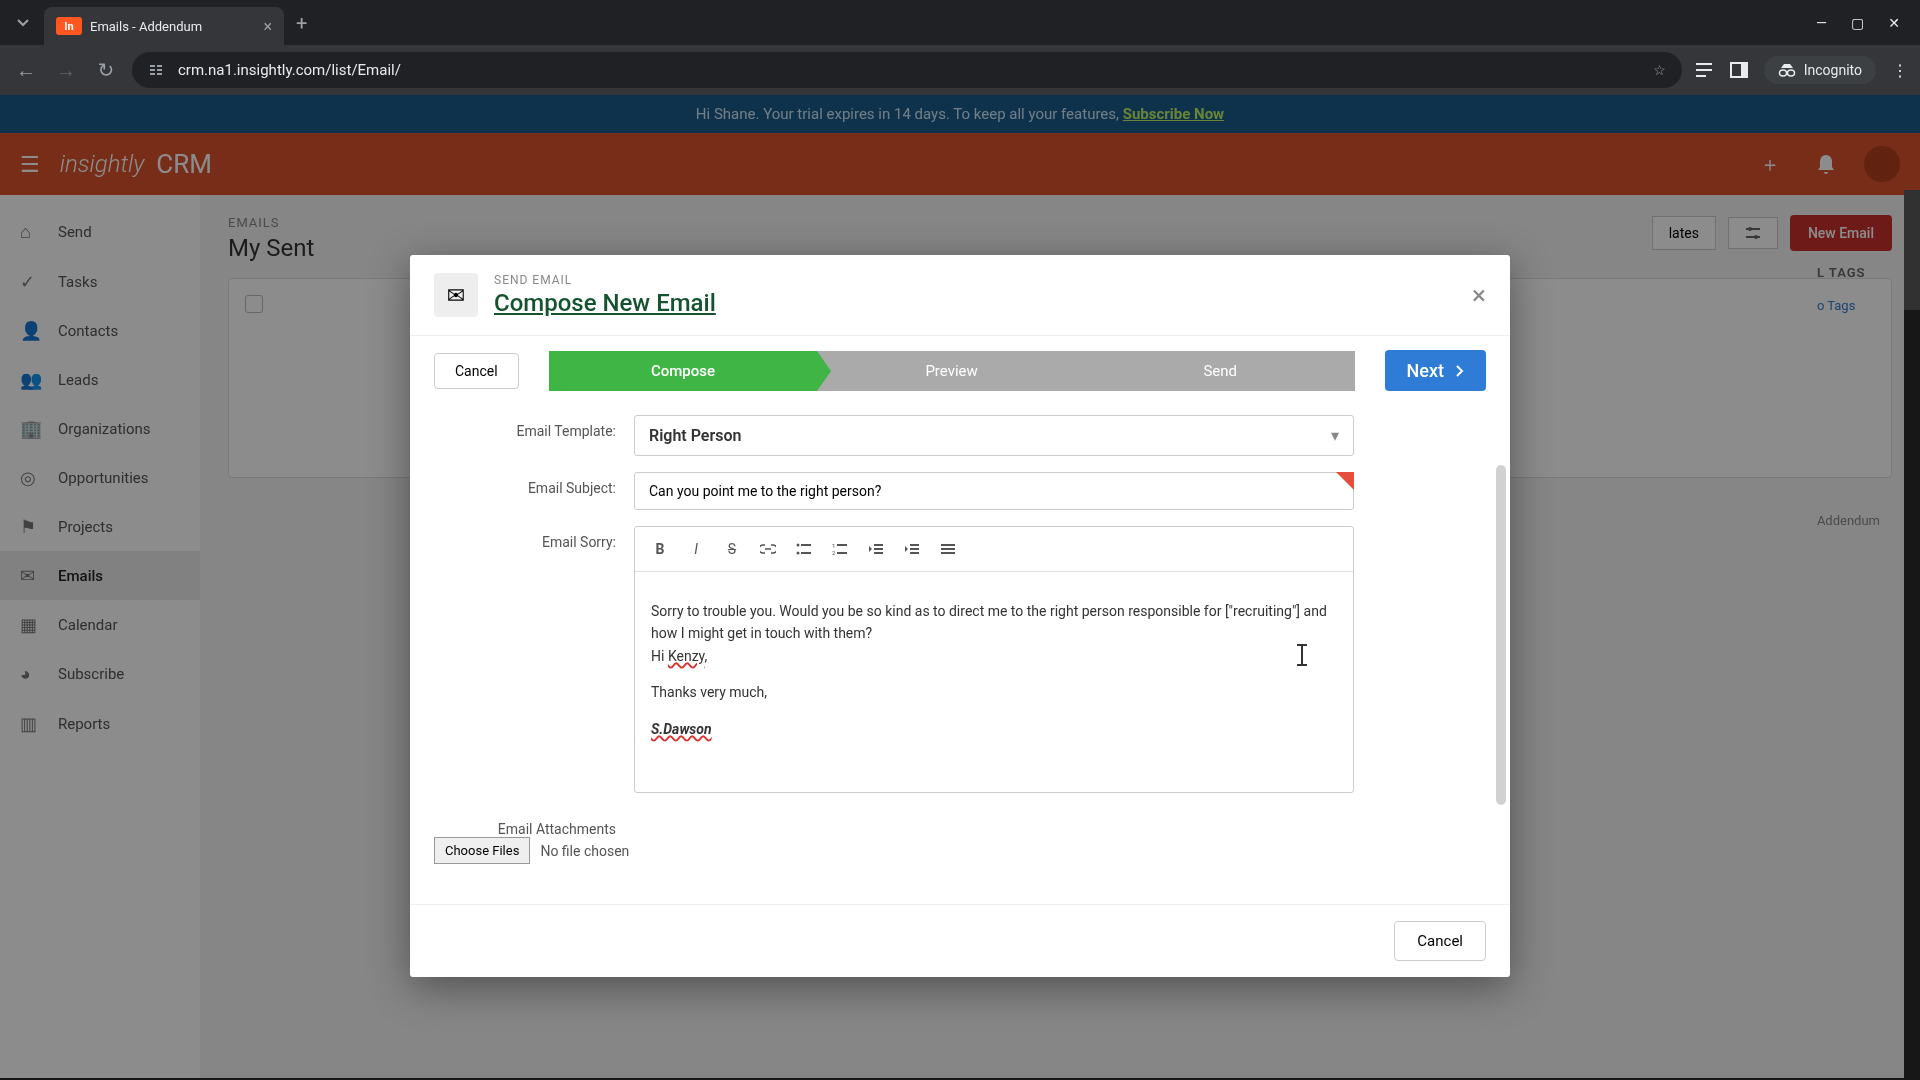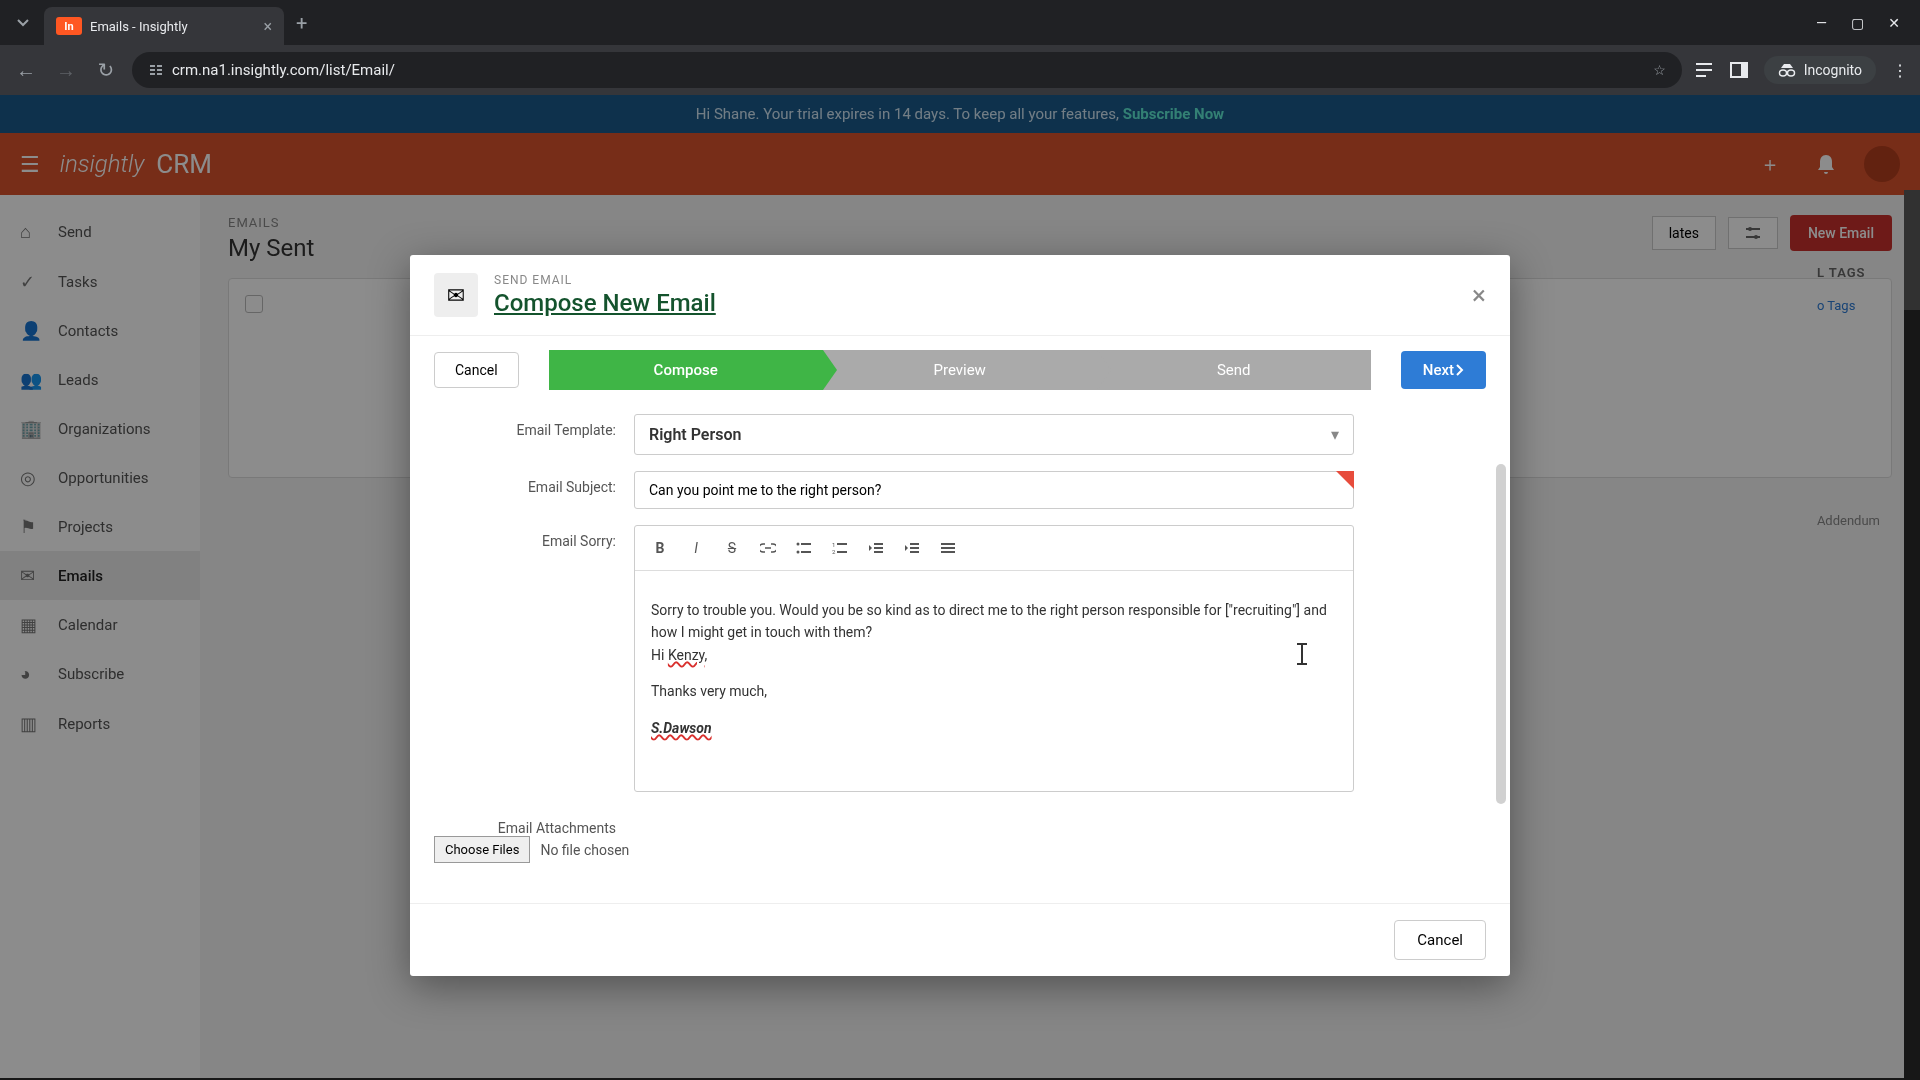--- a/index.html
+++ b/index.html
@@ -12,32 +12,32 @@
 .tab-favicon { width: 26px; height: 18px; background: #ff5722; border-radius: 3px; margin-right: 8px; display: flex; align-items: center; justify-content: center; color: white; font-size: 11px; font-weight: bold; }
 .tab-title { color: #e8eaed; font-size: 13px; flex: 1; }
 .tab-close { color: #9aa0a6; font-size: 16px; cursor: pointer; margin-left: 8px; }
 .new-tab { color: #9aa0a6; font-size: 20px; margin-left: 12px; cursor: pointer; }
 .window-controls { margin-left: auto; display: flex; gap: 24px; color: #e8eaed; padding-right: 12px; }
 .window-controls span { cursor: pointer; font-size: 14px; }
 
 .addr-bar { background: #35363a; height: 50px; display: flex; align-items: center; padding: 0 12px; gap: 12px; }
 .nav-btn { color: #9aa0a6; font-size: 20px; cursor: pointer; width: 28px; text-align: center; }
 .nav-btn.disabled { opacity: 0.4; }
-.url-area { flex: 1; background: #202124; border-radius: 20px; height: 36px; display: flex; align-items: center; padding: 0 16px; gap: 8px; }
+.url-area { flex: 1; background: #202124; border-radius: 20px; height: 36px; display: flex; align-items: center; padding: 0 16px; gap: 14px; }
 .url-icon { color: #9aa0a6; font-size: 14px; }
 .url-text { color: #e8eaed; font-size: 15px; flex: 1; }
 .addr-right { display: flex; align-items: center; gap: 16px; color: #e8eaed; }
 .incognito-badge { background: #3c4043; border-radius: 16px; padding: 6px 14px; display: flex; align-items: center; gap: 8px; font-size: 14px; }
 
 
 .app { position: relative; height: calc(100% - 95px); }
 .overlay-dim { position: absolute; inset: 0; background: rgba(0,0,0,0.45); z-index: 5; }
 
 .trial-banner { background: #1a5a8a; color: #cfe4f3; text-align: center; padding: 10px; font-size: 15px; }
-.trial-banner .sub-link { color: #5eead4; font-weight: bold; }
+.trial-banner .sub-link { color: #bef264; font-weight: bold; text-decoration: underline; }
 
 .app-header { background: #d9532d; height: 62px; display: flex; align-items: center; padding: 0 20px; }
 .hamburger { color: #fff; font-size: 22px; margin-right: 20px; cursor: pointer; }
 .logo { color: #fff; font-size: 24px; font-weight: 300; font-style: italic; margin-right: 12px; }
 .crm-label { color: #fff; font-size: 26px; font-weight: 400; }
 .header-right { margin-left: auto; display: flex; align-items: center; gap: 20px; color: #fff; }
 .header-icon { width: 36px; height: 36px; display: flex; align-items: center; justify-content: center; font-size: 20px; cursor: pointer; }
 .avatar { width: 36px; height: 36px; background: #b33e1e; border-radius: 50%; }
 
 .main-layout { display: flex; height: calc(100% - 102px); background: #f4f4f4; }
@@ -67,21 +67,21 @@
 .modal-close { margin-left: auto; font-size: 26px; color: #888; cursor: pointer; background: none; border: none; }
 
 .modal-toolbar { display: flex; align-items: center; padding: 14px 24px; gap: 14px; }
 .btn-cancel-top { background: #fff; border: 1px solid #ccc; padding: 9px 20px; border-radius: 4px; font-size: 14px; cursor: pointer; }
 .steps { display: flex; flex: 1; margin: 0 16px; height: 40px; }
 .step { flex: 1; display: flex; align-items: center; justify-content: center; color: #fff; font-size: 15px; position: relative; background: #aaa; }
 .step.active { background: #3fb546; font-weight: 500; }
 .step::after { content: ''; position: absolute; right: -14px; top: 0; border-left: 14px solid #aaa; border-top: 20px solid transparent; border-bottom: 20px solid transparent; z-index: 1; }
 .step.active::after { border-left-color: #3fb546; }
 .step:last-child::after { display: none; }
-.btn-next { background: #2e7cd6; color: #fff; border: none; padding: 10px 22px; border-radius: 4px; font-size: 15px; font-weight: 500; cursor: pointer; display: flex; align-items: center; gap: 2px; }
+.btn-next { background: #2e7cd6; color: #fff; border: none; padding: 10px 22px; border-radius: 4px; font-size: 18px; font-weight: 500; cursor: pointer; display: flex; align-items: center; gap: 12px; }
 
 .modal-body { padding: 10px 24px 24px; max-height: 560px; overflow-y: auto; position: relative; }
 .form-row { display: flex; align-items: flex-start; margin-bottom: 16px; }
 .form-label { width: 200px; text-align: right; padding-right: 18px; color: #555; font-size: 14px; padding-top: 8px; }
 .form-control { flex: 1; max-width: 720px; }
 .select-box { border: 1px solid #ccc; border-radius: 3px; padding: 10px 14px; display: flex; align-items: center; background: #fff; }
 .select-box .val { font-weight: 600; color: #333; flex: 1; }
 .select-caret { color: #888; }
 .input-box { border: 1px solid #ccc; border-radius: 3px; padding: 10px 14px; width: 100%; font-size: 14px; position: relative; }
 .req-corner { position: absolute; top: 0; right: 0; width: 0; height: 0; border-top: 18px solid #e74c3c; border-left: 18px solid transparent; }
@@ -117,21 +117,21 @@
 <body>
 
 <div class="browser-chrome">
   <div class="tab-dropdown">
     <svg width="12" height="8" viewBox="0 0 12 8">
         <path d="M1 1l5 5 5-5" stroke="#9aa0a6" stroke-width="2" fill="none"></path>
       </svg>
   </div>
   <div class="tab">
     <div class="tab-favicon">In</div>
-    <span class="tab-title">Emails - Insightly</span>
+    <span class="tab-title">Emails - Addendum</span>
     <span class="tab-close">×</span>
   </div>
   <span class="new-tab">+</span>
   <div class="window-controls">
     <span>—</span>
     <span>▢</span>
     <span>✕</span>
   </div>
 </div>
 

